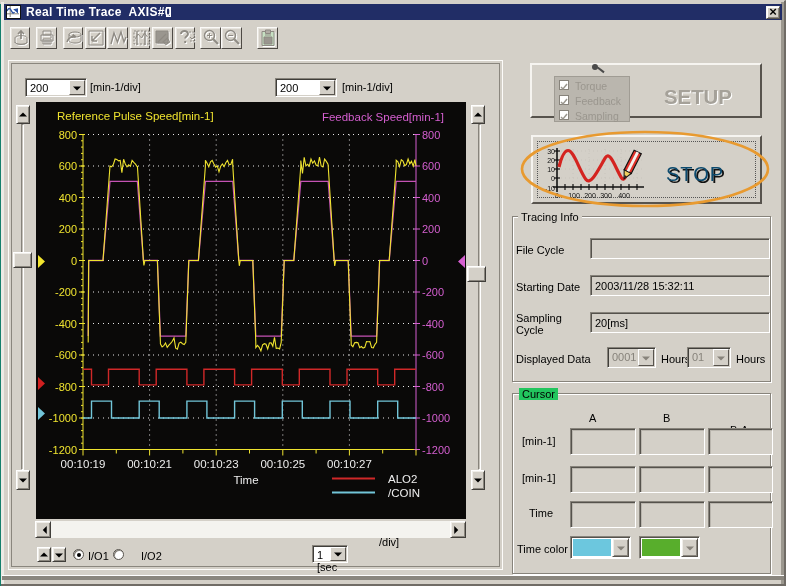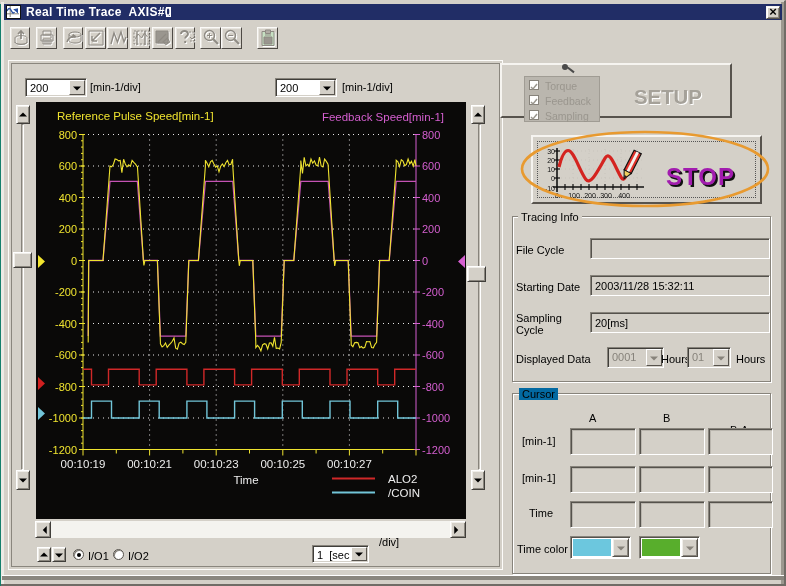--- a/index.html
+++ b/index.html
@@ -399,30 +399,30 @@
 <div class="sb" style="left:37px;top:547px;width:14px;height:15px">
     <span class="arr" style="transform:translate(-50%,-62%) rotate(180deg)"></span>
   </div>
 <div class="sb" style="left:52px;top:547px;width:14px;height:15px">
     <span class="arr"></span>
   </div>
 <div class="abs" style="left:73px;top:549px;width:11px;height:11px;border-radius:50%;background:#fff;border:1px solid #57534d;box-shadow:inset 1px 1px 0 #87837b"></div>
 <div class="abs" style="left:76.5px;top:552.5px;width:4px;height:4px;border-radius:50%;background:#000"></div>
 <div class="lbl" style="left:88px;top:550px">I/O1</div>
 <div class="abs" style="left:113px;top:549px;width:11px;height:11px;border-radius:50%;background:#fff;border:1px solid #57534d;box-shadow:inset 1px 1px 0 #87837b"></div>
-<div class="lbl" style="left:128px;top:550px">I/O2</div>
-<div class="combo" style="left:312px;top:545px;width:57px;height:18px">
+<div class="lbl" style="left:141px;top:550px">I/O2</div>
+<div class="combo" style="left:312px;top:545px;width:36px;height:18px">
     <span class="tx">1&nbsp; [sec</span>
     <span class="cbtn">
       <span class="arr"></span>
     </span>
   </div>
 <div class="lbl" style="left:379px;top:536px">/div]</div>
 
-<div class="abs raised2" style="left:500px;top:63px;width:232px;height:55px">
+<div class="abs raised2" style="left:530px;top:63px;width:232px;height:55px">
  <div class="abs" style="left:22px;top:11px;width:76px;height:46px;background:#bab6ae;border:1px solid #a09c94"></div>
  <div class="abs" style="left:60px;top:-1px;width:6px;height:6px;background:#4a4a4a;border-radius:50%"></div>
  <div class="abs" style="left:65px;top:4px;width:8px;height:1.5px;background:#4a4a4a;transform:rotate(38deg)"></div>
  <div class="abs" style="left:27px;top:15px;width:10px;height:10px;background:#fff;border:1px solid #87837b"><svg width="8" height="8">
         <path d="M1 4l2 2 4-5" stroke="#9a968e" fill="none" stroke-width="1.5"></path>
       </svg></div>
  <div class="lbl" style="left:43px;top:15px;color:#9a968e;font-size:10.5px">Torque</div>
  <div class="abs" style="left:27px;top:30px;width:10px;height:10px;background:#fff;border:1px solid #87837b"><svg width="8" height="8">
         <path d="M1 4l2 2 4-5" stroke="#9a968e" fill="none" stroke-width="1.5"></path>
       </svg></div>
@@ -480,52 +480,52 @@
         <text x="83" y="55" text-anchor="middle">400</text>
    </g>
    <path d="M18 24 C20 16 23 7.5 27 7.5 C33 7.5 38 27 45 36.6 C50 43 58 25 64.4 14.7 C69 7.5 74 24 80.3 34.6 C82 37.4 84 35.6 85 32.6" fill="none" stroke="#d42420" stroke-width="3.2"></path>
    <g transform="translate(84,34) rotate(27)">
      <rect x="-4" y="-28" width="8" height="22" fill="#e03028" stroke="#111" stroke-width="1.2"></rect>
      <rect x="-1.4" y="-28" width="2.8" height="22" fill="#f4f0ec"></rect>
      <polygon points="-4,-6 4,-6 0,2" fill="#f0d060" stroke="#111" stroke-width="1"></polygon>
      <polygon points="-1.4,-1.5 1.4,-1.5 0,2" fill="#222"></polygon>
    </g>
  </svg>
- <div class="abs" style="left:133px;top:26px;font-size:24px;font-weight:bold;color:#a21caf;text-shadow:2px 2px 0 #111;letter-spacing:1px">STOP</div>
+ <div class="abs" style="left:133px;top:26px;font-size:20px;font-weight:normal;color:#0c4a6e;text-shadow:2px 2px 0 #111;letter-spacing:1px">STOP</div>
 </div>
 <svg class="abs" style="left:510px;top:125px" width="276px" height="90px">
     <ellipse cx="135" cy="44" rx="123" ry="37" fill="none" stroke="#e89a30" stroke-width="2.6"></ellipse>
   </svg>
 
 <div class="grp" style="left:512px;top:216px;width:259px;height:166px"></div>
 <div class="lbl" style="left:518px;top:211px;background:#d4d0c8;padding:0 3px">Tracing Info</div>
 <div class="lbl" style="left:516px;top:244px">File Cycle</div>
 <div class="abs sunkf" style="left:590px;top:238px;width:180px;height:21px"></div>
 <div class="lbl" style="left:516px;top:281px">Starting Date</div>
 <div class="abs sunkf" style="left:590px;top:275px;width:180px;height:21px;padding:4px 0 0 4px">2003/11/28 15:32:11</div>
 <div class="lbl" style="left:516px;top:312px">Sampling<br>Cycle</div>
 <div class="abs sunkf" style="left:590px;top:312px;width:180px;height:21px;padding:4px 0 0 4px">20[ms]</div>
 <div class="lbl" style="left:516px;top:353px">Displayed Data</div>
-<div class="combo" style="left:607px;top:347px;width:57px;height:21px;background:#d4d0c8">
+<div class="combo" style="left:607px;top:347px;width:49px;height:21px;background:#d4d0c8">
     <span class="tx" style="color:#87837b">0001</span>
     <span class="cbtn">
       <span class="arr" style="border-top-color:#87837b"></span>
     </span>
   </div>
 <div class="lbl" style="left:661px;top:353px">Hours</div>
 <div class="combo" style="left:687px;top:347px;width:44px;height:21px;background:#d4d0c8">
     <span class="tx" style="color:#87837b">01</span>
     <span class="cbtn">
       <span class="arr" style="border-top-color:#87837b"></span>
     </span>
   </div>
 <div class="lbl" style="left:736px;top:353px">Hours</div>
 
 <div class="grp" style="left:512px;top:393px;width:259px;height:181px"></div>
-<div class="lbl" style="left:519px;top:388px;background:#0369a1;padding:0 3px">Cursor</div>
+<div class="lbl" style="left:519px;top:388px;background:#22c55e;padding:0 3px">Cursor</div>
 <div class="lbl" style="left:589px;top:412px">A</div>
 <div class="lbl" style="left:663px;top:412px">B</div>
 <div class="lbl" style="left:730px;top:424px">B-A</div>
 <div class="lbl" style="left:522px;top:435px">[min-1]</div>
 <div class="lbl" style="left:522px;top:472px">[min-1]</div>
 <div class="lbl" style="left:529px;top:507px">Time</div>
 <div class="abs sunkc" style="left:570px;top:428px;width:66px;height:27px"></div>
 <div class="abs sunkc" style="left:639px;top:428px;width:66px;height:27px"></div>
 <div class="abs sunkc" style="left:708px;top:428px;width:65px;height:27px"></div>
 <div class="abs sunkc" style="left:570px;top:466px;width:66px;height:27px"></div>

